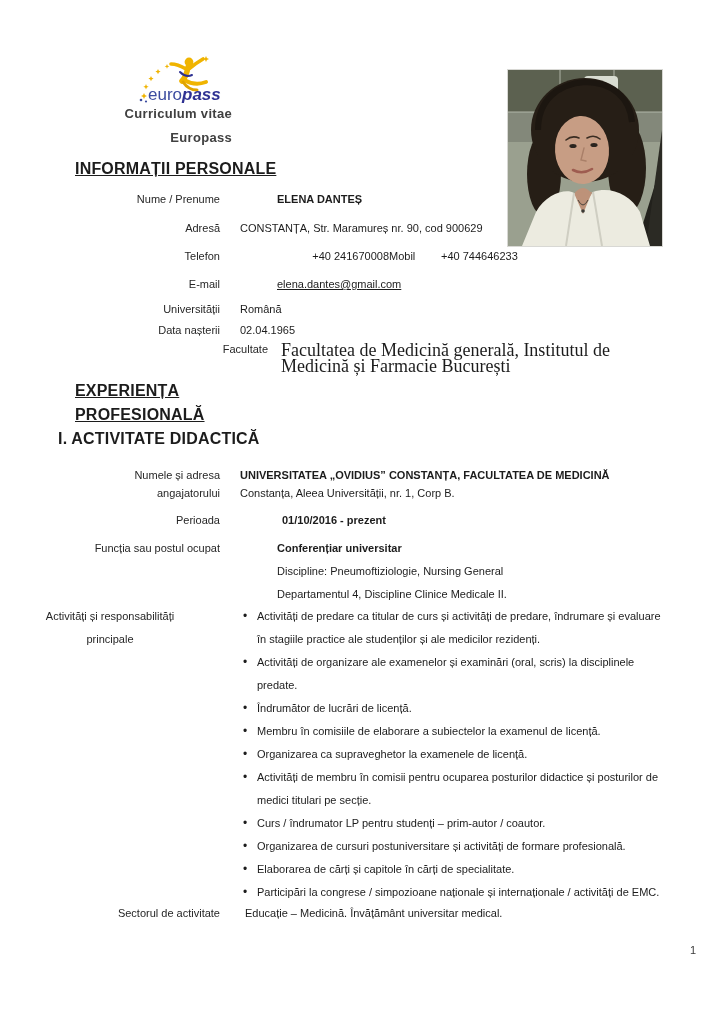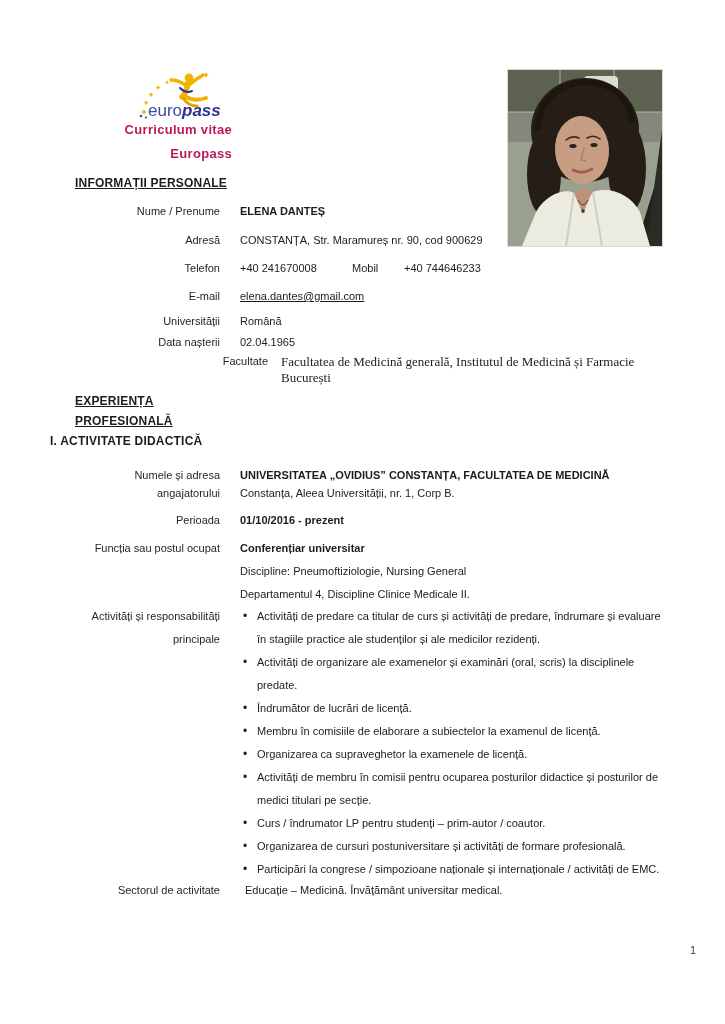--- a/index.html
+++ b/index.html
@@ -6,74 +6,74 @@
   html,body { background:#ffffff; }
   .page {
     position:relative;
     width:725px; height:1024px;
     background:#ffffff;
     font-family:"Liberation Sans", sans-serif;
     font-size:11px;
     color:#1c1c1c;
     overflow:hidden;
   }
-  .content { position:absolute; top:68px; left:0; width:668px; }
+  .content { position:absolute; top:52px; left:0; width:668px; }
 
   
   .title-block { width:232px; text-align:right; }
   .logo-svg { display:inline-block; width:96px; height:52px; vertical-align:top; }
-  .doc-title { font-weight:bold; font-size:13px; color:#be185d; letter-spacing:0.3px;text-align:right; }
+  .doc-title { font-weight:bold; font-size:13px; color:#404040; letter-spacing:0.3px;text-align:right; }
   .t1 { margin-top:2px; }
   .t2 { margin-top:9px; }
 
   
   .sec-heading {
     padding-left:75px;
     font-weight:bold;
-    font-size:12px;
+    font-size:16px;
     letter-spacing:0.2px;
   }
-  .sec-heading.indent { padding-left:44px;margin-left:6px; }
+  .sec-heading.indent { padding-left:58px; }
   .u { text-decoration:underline; }
 
   
   .row { display:grid; grid-template-columns:220px 1fr; align-items:start; }
   .label { text-align:right; color:#262626; line-height:14px; }
   .value { padding-left:20px; line-height:14px; }
   .bold { font-weight:bold; }
-  .serif-line { font-family:"Liberation Serif", serif; font-size:13px; line-height:16px; padding-left:13px; }
+  .serif-line { font-family:"Liberation Serif", serif; font-size:18px; line-height:16px; padding-left:13px; }
   .email-link { color:#1c1c1c; text-decoration:underline; }
 
   
   .mt5  { margin-top:5px;margin-left:48px; }  .mt6  { margin-top:6px; }
   .mt7  { margin-top:7px; }  .mt8  { margin-top:8px; }
-  .mt11 { margin-top:11px; } .mt13 { margin-top:13px; }
-  .mt14 { margin-top:14px; } .mt15 { margin-top:15px; }
+  .mt11 { margin-top:11px; } .mt13 { margin-top:13px;gap:42px; }
+  .mt14 { margin-top:14px;gap:37px; } .mt15 { margin-top:15px; }
   .mt20 { margin-top:20px; } .mt2  { margin-top:2px; }
   .mt4  { margin-top:4px; }
 
   .sub-line { margin-top:4px; }   
   .pos-line { margin-top:9px; }    
 
-  .phone-num { display:inline-block; width:112px; }
+  .phone-num { display:inline-block; width:112px;text-align:right; }
   .mobil-lbl { display:inline-block; width:52px; }
 
   
   .bullets { list-style:none; }
   .bullets li {
     position:relative;
     padding-left:17px;
     line-height:23px;
   }
   .bullets li::before {
     content:"\2022";
     position:absolute; left:3px; top:0;
     font-size:12px;
   }
-  .act-label { line-height:23px; }
+  .act-label { line-height:23px;text-align:center; }
 
   
   .photo {
     position:absolute; left:508px; top:70px;
     width:154px; height:176px;
     outline:1px solid #d8d8d4;
   }
   .photo svg { display:block; width:154px; height:176px; }
 
   .pagenum {
@@ -226,20 +226,21 @@
       <div class="value">
         <ul class="bullets">
           <li>Activități de predare ca titular de curs și activități de predare, îndrumare și evaluare în stagiile practice ale studenților și ale medicilor rezidenți.</li>
           <li>Activități de organizare ale examenelor și examinări (oral, scris) la disciplinele predate.</li>
           <li>Îndrumător de lucrări de licență.</li>
           <li>Membru în comisiile de elaborare a subiectelor la examenul de licență.</li>
           <li>Organizarea ca supraveghetor la examenele de licență.</li>
           <li>Activități de membru în comisii pentru ocuparea posturilor didactice și posturilor de medici titulari pe secție.</li>
           <li>Curs / îndrumator LP pentru studenți – prim-autor / coautor.</li>
           <li>Organizarea de cursuri postuniversitare și activități de formare profesională.</li>
+          <li>Elaborarea de cărți și capitole în cărți de specialitate.</li>
           <li>Participări la congrese / simpozioane naționale și internaționale / activități de EMC.</li>
         </ul>
       </div>
     </div>
 
     <div class="row mt2">
       <div class="label">Sectorul de activitate</div>
       <div class="value" style="padding-left:25px;">Educație – Medicină. Învățământ universitar medical.</div>
     </div>
 

